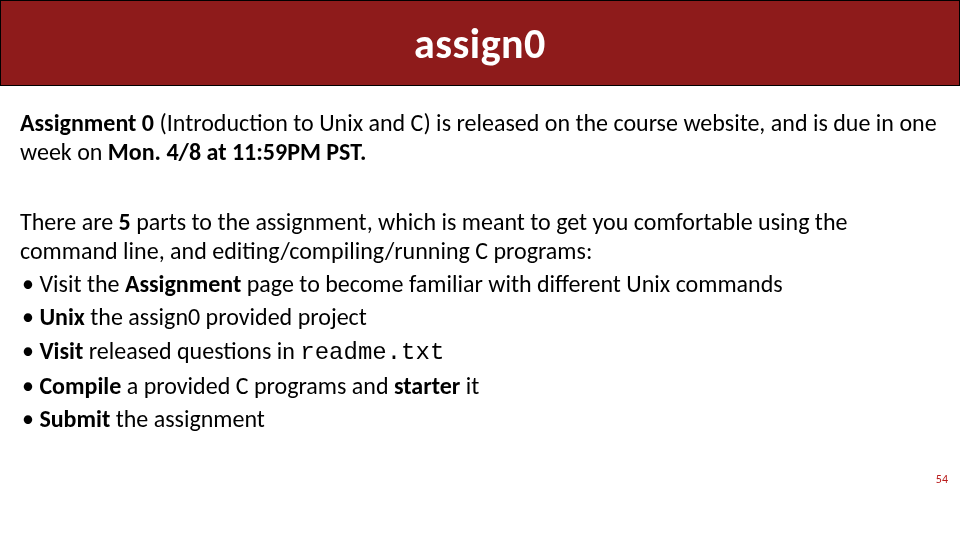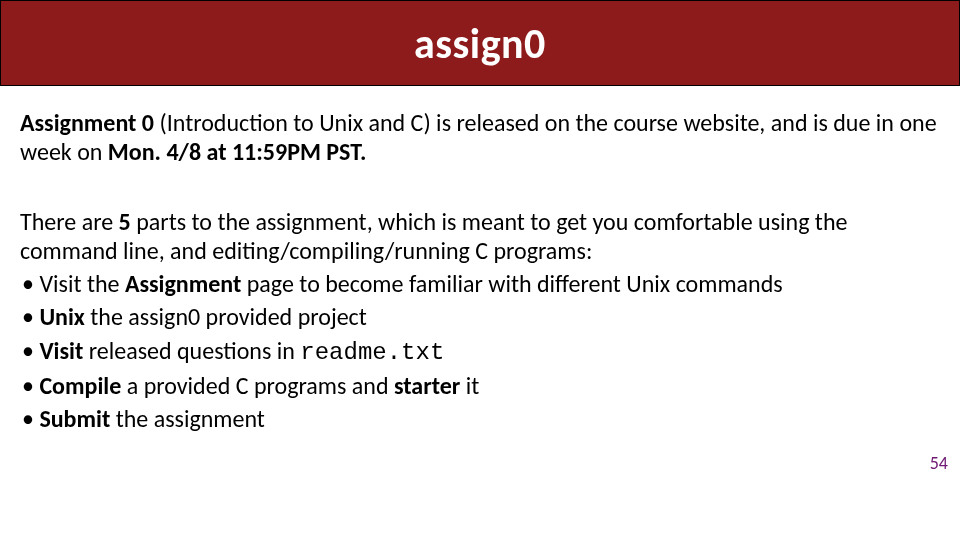--- a/index.html
+++ b/index.html
@@ -11,21 +11,21 @@
   }
   .title-text { color: #fff; font-weight: 700; font-size: 42px; letter-spacing: 0.5px; }
   .body { padding: 22px 20px 0 20px; color: #000; font-size: 24px; line-height: 1.22; }
   .para1 { margin-bottom: 40px; }
   .para2 { margin-bottom: 0; }
   .bullets { list-style: none; padding-left: 2px; }
   .bullets li { margin-top: 4px; }
   .bullets li::before { content: "• "; }
   .b { font-weight: 700; }
   .mono { font-family: "Courier New", Courier, monospace; }
-  .page-num { position: absolute; right: 12px; bottom: 22px; font-size: 18px; color: #701a75; }
+  .page-num { position: absolute; right: 12px; bottom: 10px; font-size: 12px; color: #b91c1c; }
 </style>
 </head>
 <body>
 
 <div class="slide">
 
   <div class="title-bar">
     <div class="title-text">assign0</div>
   </div>
 

